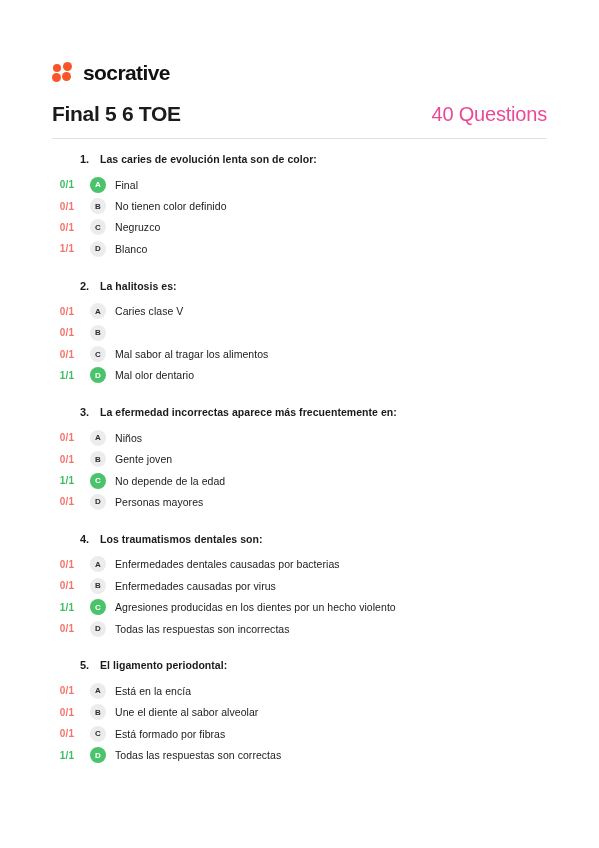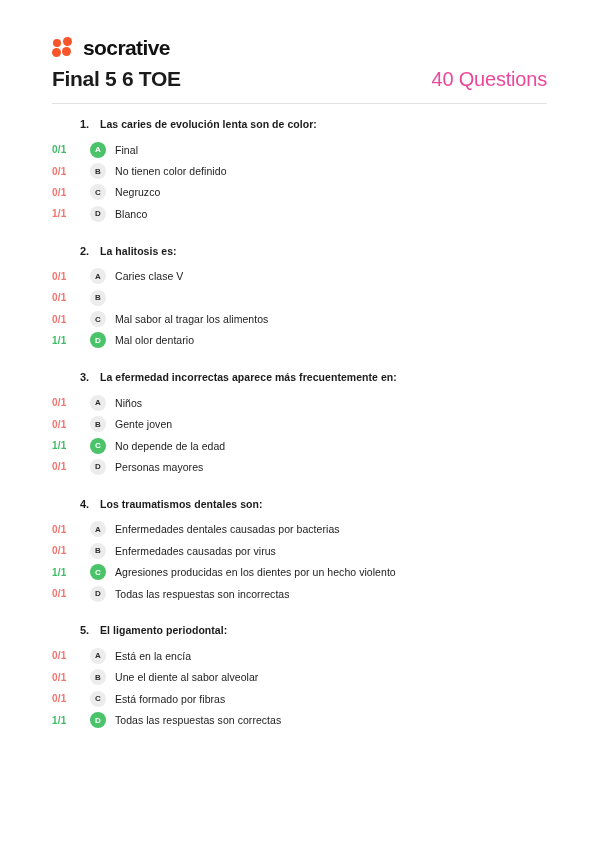--- a/index.html
+++ b/index.html
@@ -24,20 +24,21 @@
     box-sizing: border-box;
     padding: 0 52px;
   }
 
   
   .brand {
     display: flex;
     align-items: center;
     padding-top: 33px;
     height: 28px;
+    margin-top: 25px;
   }
   .logo-mark {
     position: relative;
     width: 22px;
     height: 21px;
     flex: 0 0 auto;
     margin-right: 9px;
   }
   .logo-mark i {
     position: absolute;
@@ -56,21 +57,21 @@
     letter-spacing: -0.6px;
     color: #111111;
     line-height: 1;
   }
 
   
   .title-row {
     display: flex;
     align-items: baseline;
     justify-content: space-between;
-    margin-top: 6px;
+    margin-top: 16px;
   }
   .doc-title {
     font-size: 21px;
     font-weight: bold;
     letter-spacing: -0.3px;
     color: #1b1b1b;
     margin: 0;
   }
   .question-count {
     font-size: 20px;
@@ -116,21 +117,21 @@
   .answer-row {
     display: flex;
     align-items: center;
     height: 21.4px;
   }
   .score {
     width: 30px;
     flex: 0 0 auto;
     font-size: 10px;
     font-weight: bold;
-    text-align: left;
+    text-align: center;
     padding-right: 8px;
     letter-spacing: 0.2px;
   }
   .score.correct { color: #3ebd64; }
   .score.wrong   { color: #f4736c; }
 
   .choice-badge {
     width: 16px;
     height: 16px;
     flex: 0 0 auto;

